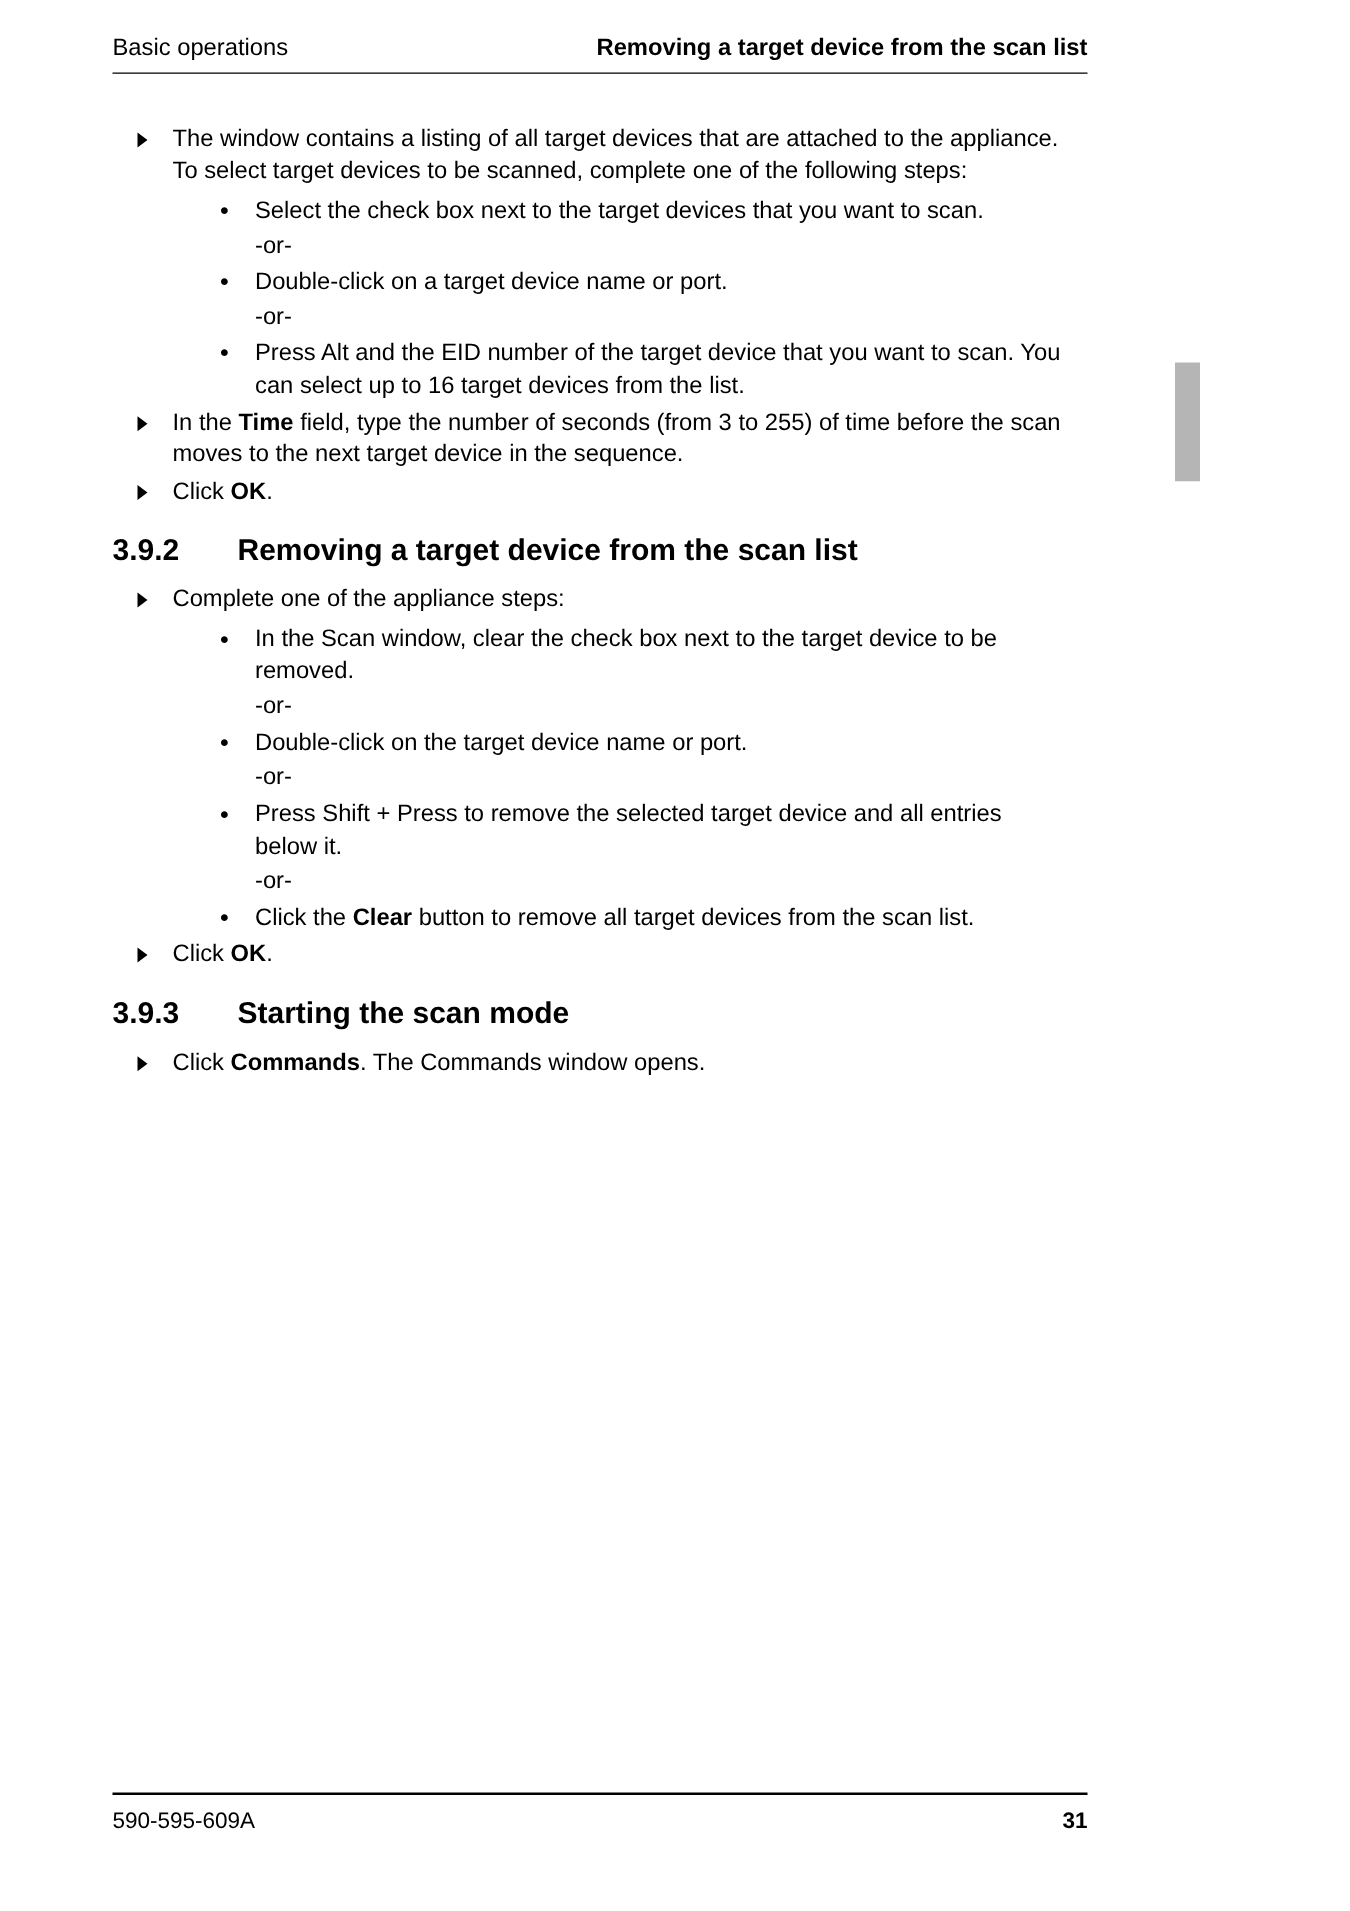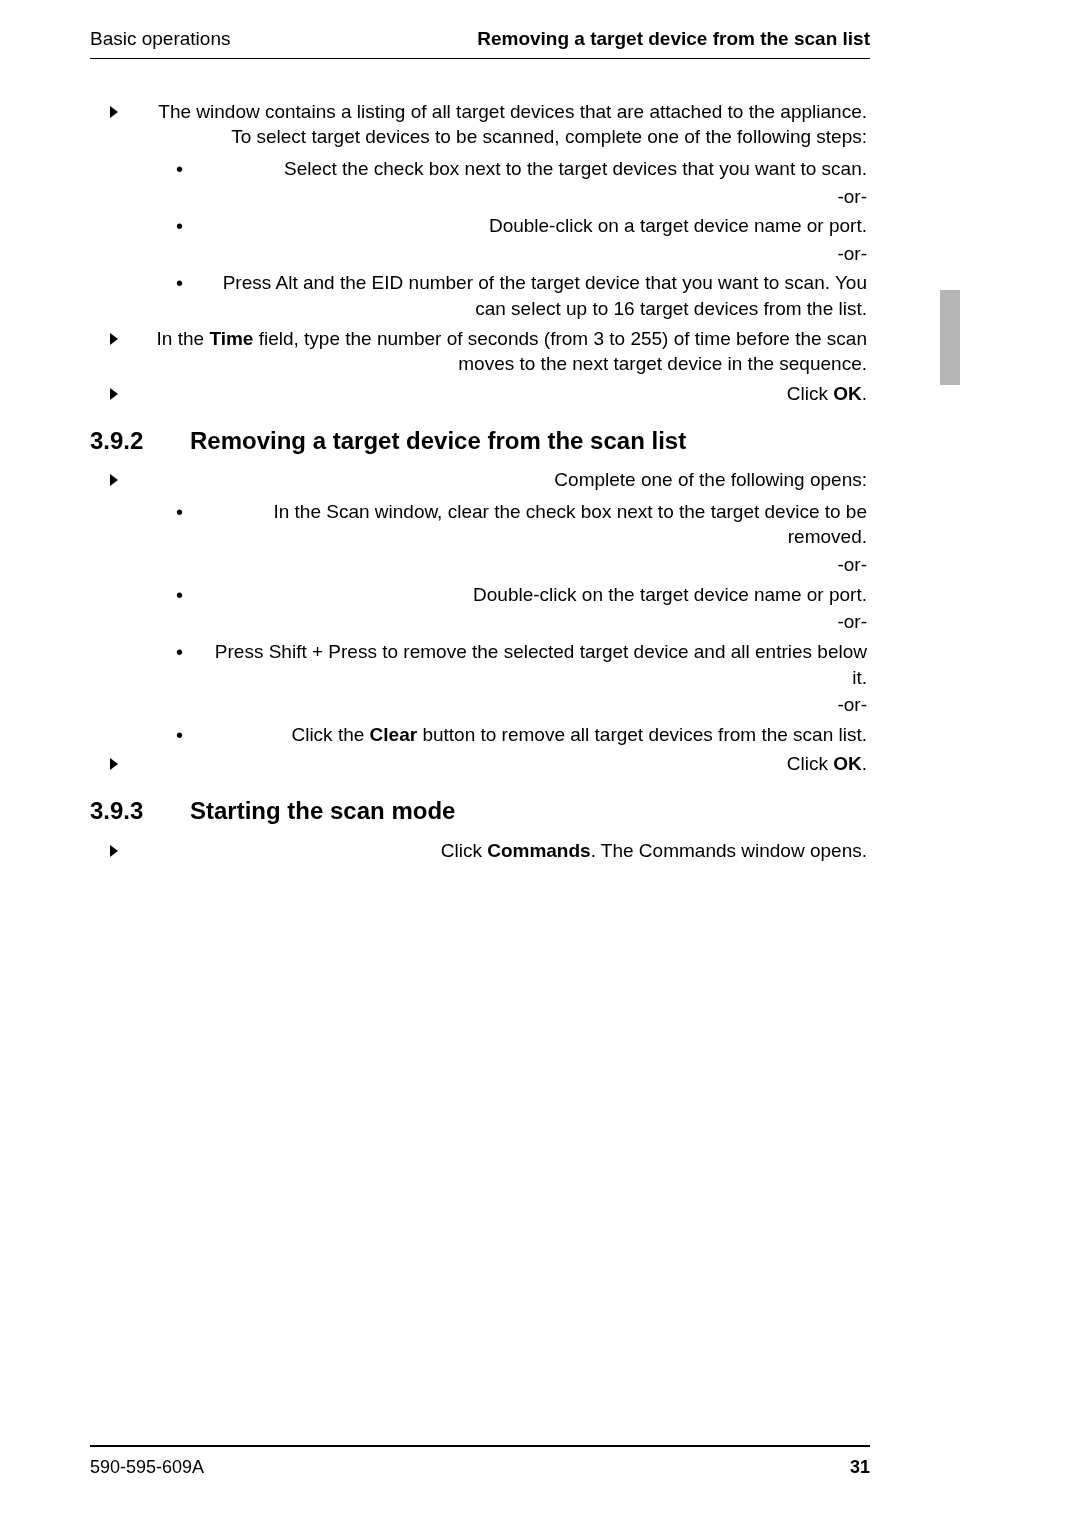--- a/index.html
+++ b/index.html
@@ -36,22 +36,21 @@
     position: absolute;
     right: 0;
     top: 290px;
     width: 20px;
     height: 95px;
     background: #b5b5b5;
   }
   .arrow-list {
     list-style: none;
     padding: 0;
-    margin: 0 3px 0 10px;
-    text-align: right;
+    margin: 0 16px 0 10px;
   }
   .arrow-li {
     position: relative;
     padding-left: 38px;
     margin-bottom: 4px;
   }
   .arrow-li::before {
     content: "";
     position: absolute;
     left: 10px;
@@ -95,21 +94,21 @@
     font-size: 24px;
     margin: 18px 0 10px 0;
   }
   .section-num {
     width: 100px;
   }
   .footer {
     position: absolute;
     left: 90px;
     right: 90px;
-    bottom: 50px;
+    bottom: 61px;
     border-top: 2.5px solid #000;
     padding-top: 8px;
     display: flex;
     justify-content: space-between;
     font-size: 18px;
   }
   .footer-right {
     font-weight: 700;
   }
 </style>
@@ -150,21 +149,21 @@
     </li>
   </ul>
 
   <div class="section-heading">
     <span class="section-num">3.9.2</span>
     <span>Removing a target device from the scan list</span>
   </div>
 
   <ul class="arrow-list">
     <li class="arrow-li">
-      <span>Complete one of the following opens:</span>
+      <span>Complete one of the appliance steps:</span>
       <ul class="bullet-list">
         <li class="bullet-li">
           <span>In the Scan window, clear the check box next to the target device to be removed.</span>
           <span class="or">-or-</span>
         </li>
         <li class="bullet-li">
           <span>Double-click on the target device name or port.</span>
           <span class="or">-or-</span>
         </li>
         <li class="bullet-li">

